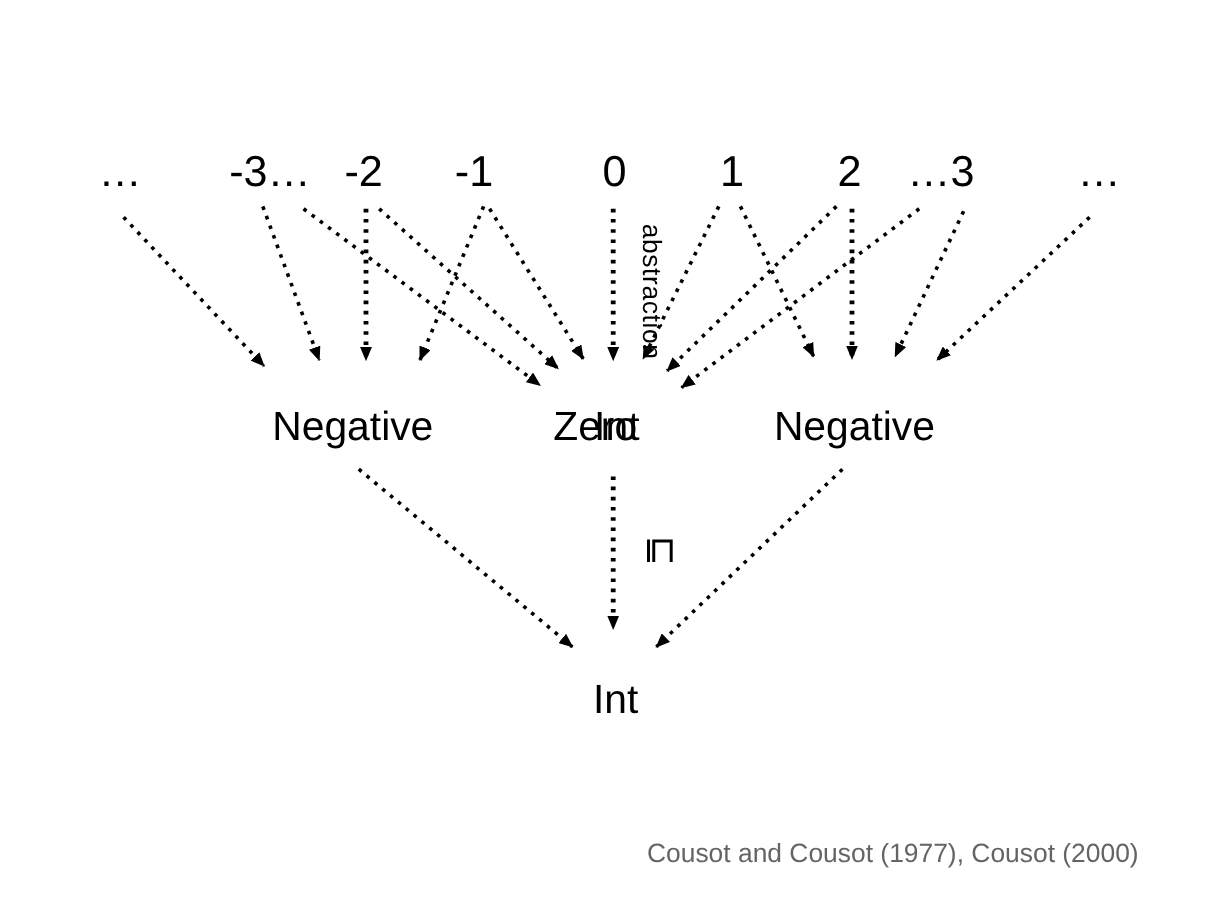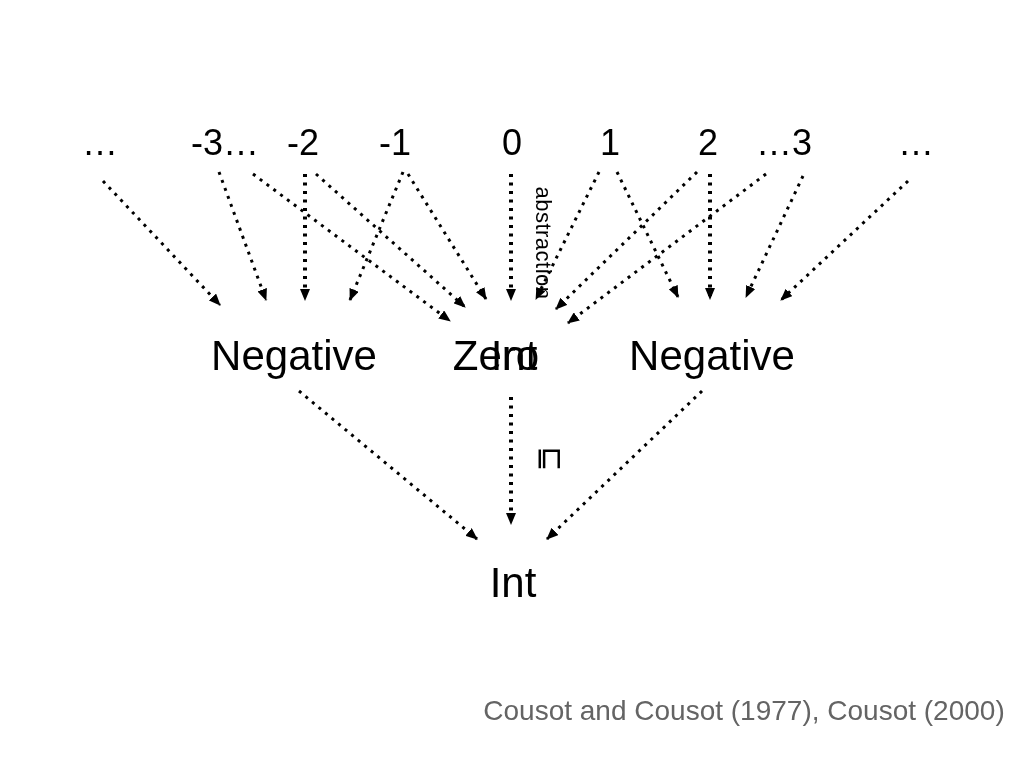--- a/index.html
+++ b/index.html
@@ -3,25 +3,25 @@
 <meta charset="utf-8">
 <style>
   html,body{margin:0;padding:0;background:#ffffff;}
   body{width:1024px;height:768px;overflow:hidden;
        font-family:"Liberation Sans","DejaVu Sans",sans-serif;}
   .slide{position:relative;width:1024px;height:768px;background:#ffffff;}
   #arrows{position:absolute;left:0;top:0;}
   .lbl{position:absolute;transform:translate(-50%,-50%);white-space:nowrap;
        color:#000;line-height:1;}
   .num{font-size:36px;}
-  .node{font-size:42px;}
+  .node{font-size:34px;}
   .vert{transform:translate(-50%,-50%) rotate(90deg);}
   .abstraction{font-size:22px;letter-spacing:0.5px;}
   .order{font-size:30px;}
-  .caption{font-size:28px;}
+  .caption{font-size:22px;}
   .dotted{stroke:#000;fill:none;stroke-dasharray:3 5.5;}
 </style>
 </head>
 <body>
 
 <div class="slide">
 
   <svg id="arrows" width="1024" height="768" viewBox="0 0 1024 768" aria-hidden="true">
     <defs>
       <marker id="ah" markerUnits="userSpaceOnUse" markerWidth="12" markerHeight="10" viewBox="0 0 12 10" refX="11" refY="5" orient="auto">

